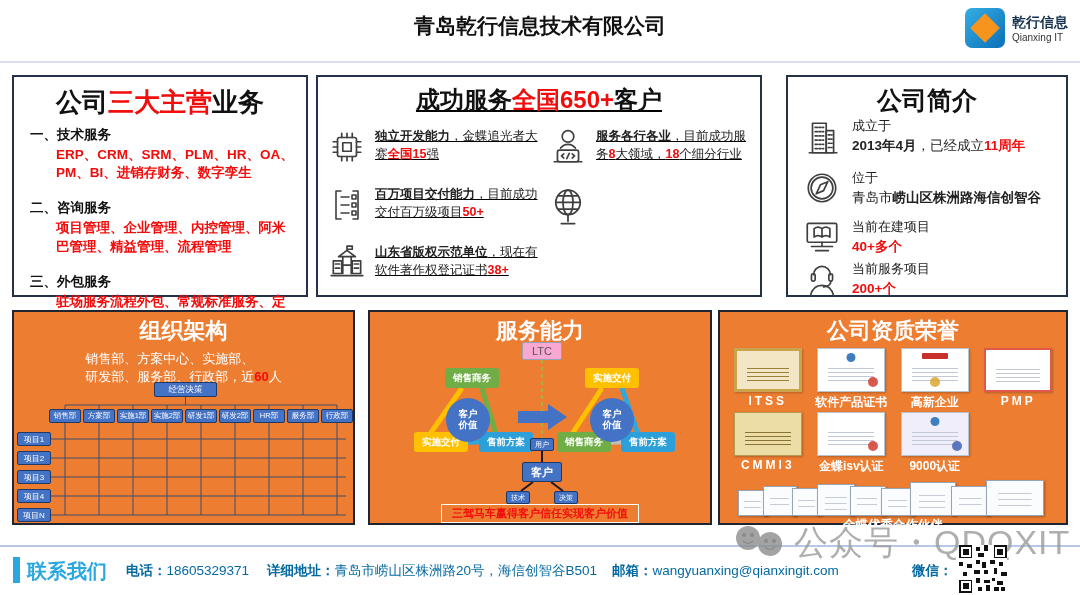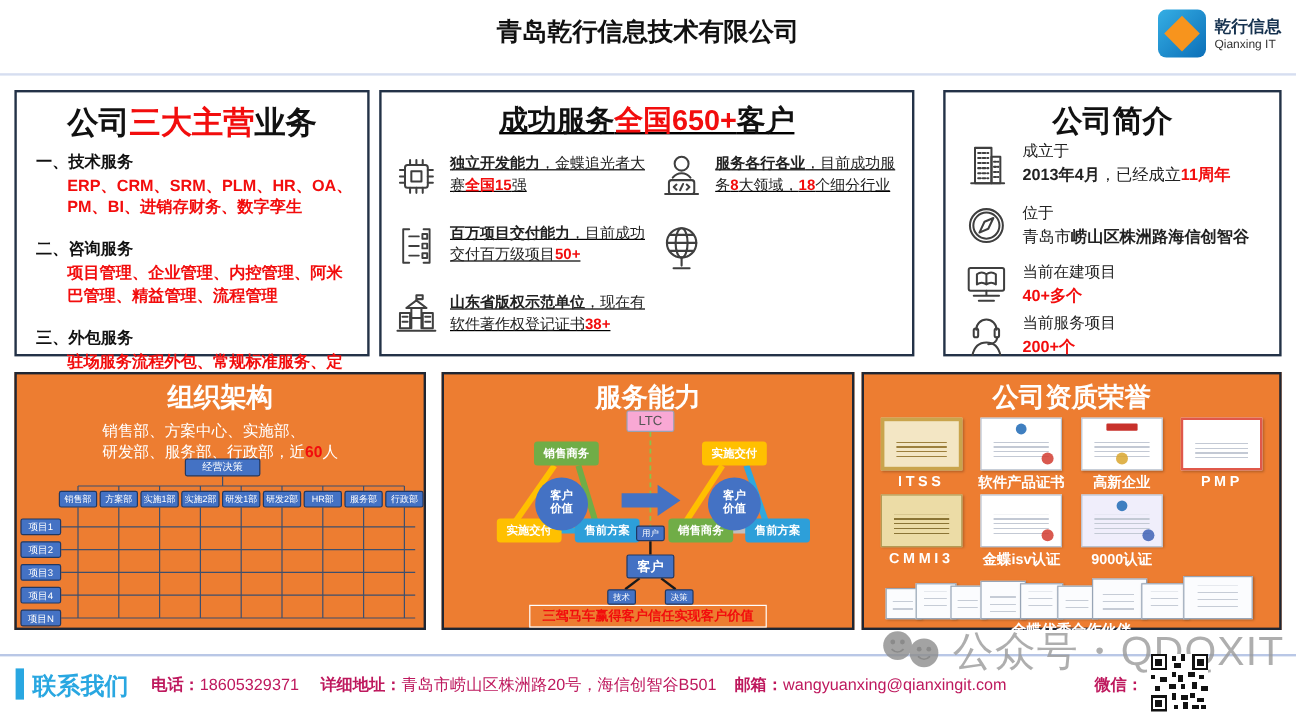--- a/index.html
+++ b/index.html
@@ -104,21 +104,21 @@
   .partner-strip{display:flex; align-items:flex-end; justify-content:center; height:38px; margin-top:3px;}
   .pc{background:#fbfcfe; border:1px solid #98a5b6; margin-left:-5px; box-shadow:1px 1px 2px rgba(0,0,0,.3);
     background-image:repeating-linear-gradient(#0000 0 5px,#c6ccd6 5px 6px); background-size:60% 60%;
     background-repeat:no-repeat; background-position:center 55%;}
   .partner-label{text-align:center; font-size:12.5px; font-weight:700; color:#fff; margin-top:1px;}
 
   
   .botrule{position:absolute; top:545px; left:0; width:1080px; height:2px; background:#b9c7e6;}
   .c-tab{position:absolute; left:13px; top:557px; width:7px; height:26px; background:var(--linkblue);}
   .c-head{position:absolute; left:27px; top:558px; font-size:20px; font-weight:700; color:var(--linkblue);}
-  .cg{position:absolute; top:562px; font-size:13.5px; color:#be185d; white-space:nowrap;}
+  .cg{position:absolute; top:562px; font-size:13.5px; color:#0369a1; white-space:nowrap;}
   .cg b{font-weight:700;}
   #cg-phone{left:126px;} #cg-addr{left:267px;} #cg-mail{left:612px;} #cg-wechat{left:912px;font-family:Liberation Serif, serif;}
   .qr{position:absolute; left:959px; top:545px; z-index:6;}
 
   .watermark{position:absolute; left:732px; top:520px; display:flex; align-items:center; gap:4px;
     z-index:5; opacity:.8;}
   .watermark span{font-size:34px; color:#9b9b9b; letter-spacing:1px; white-space:nowrap;}
 
   .icon-stroke{stroke:#3f3f3f; fill:none; stroke-width:1.6; stroke-linecap:round; stroke-linejoin:round;}
 </style>

